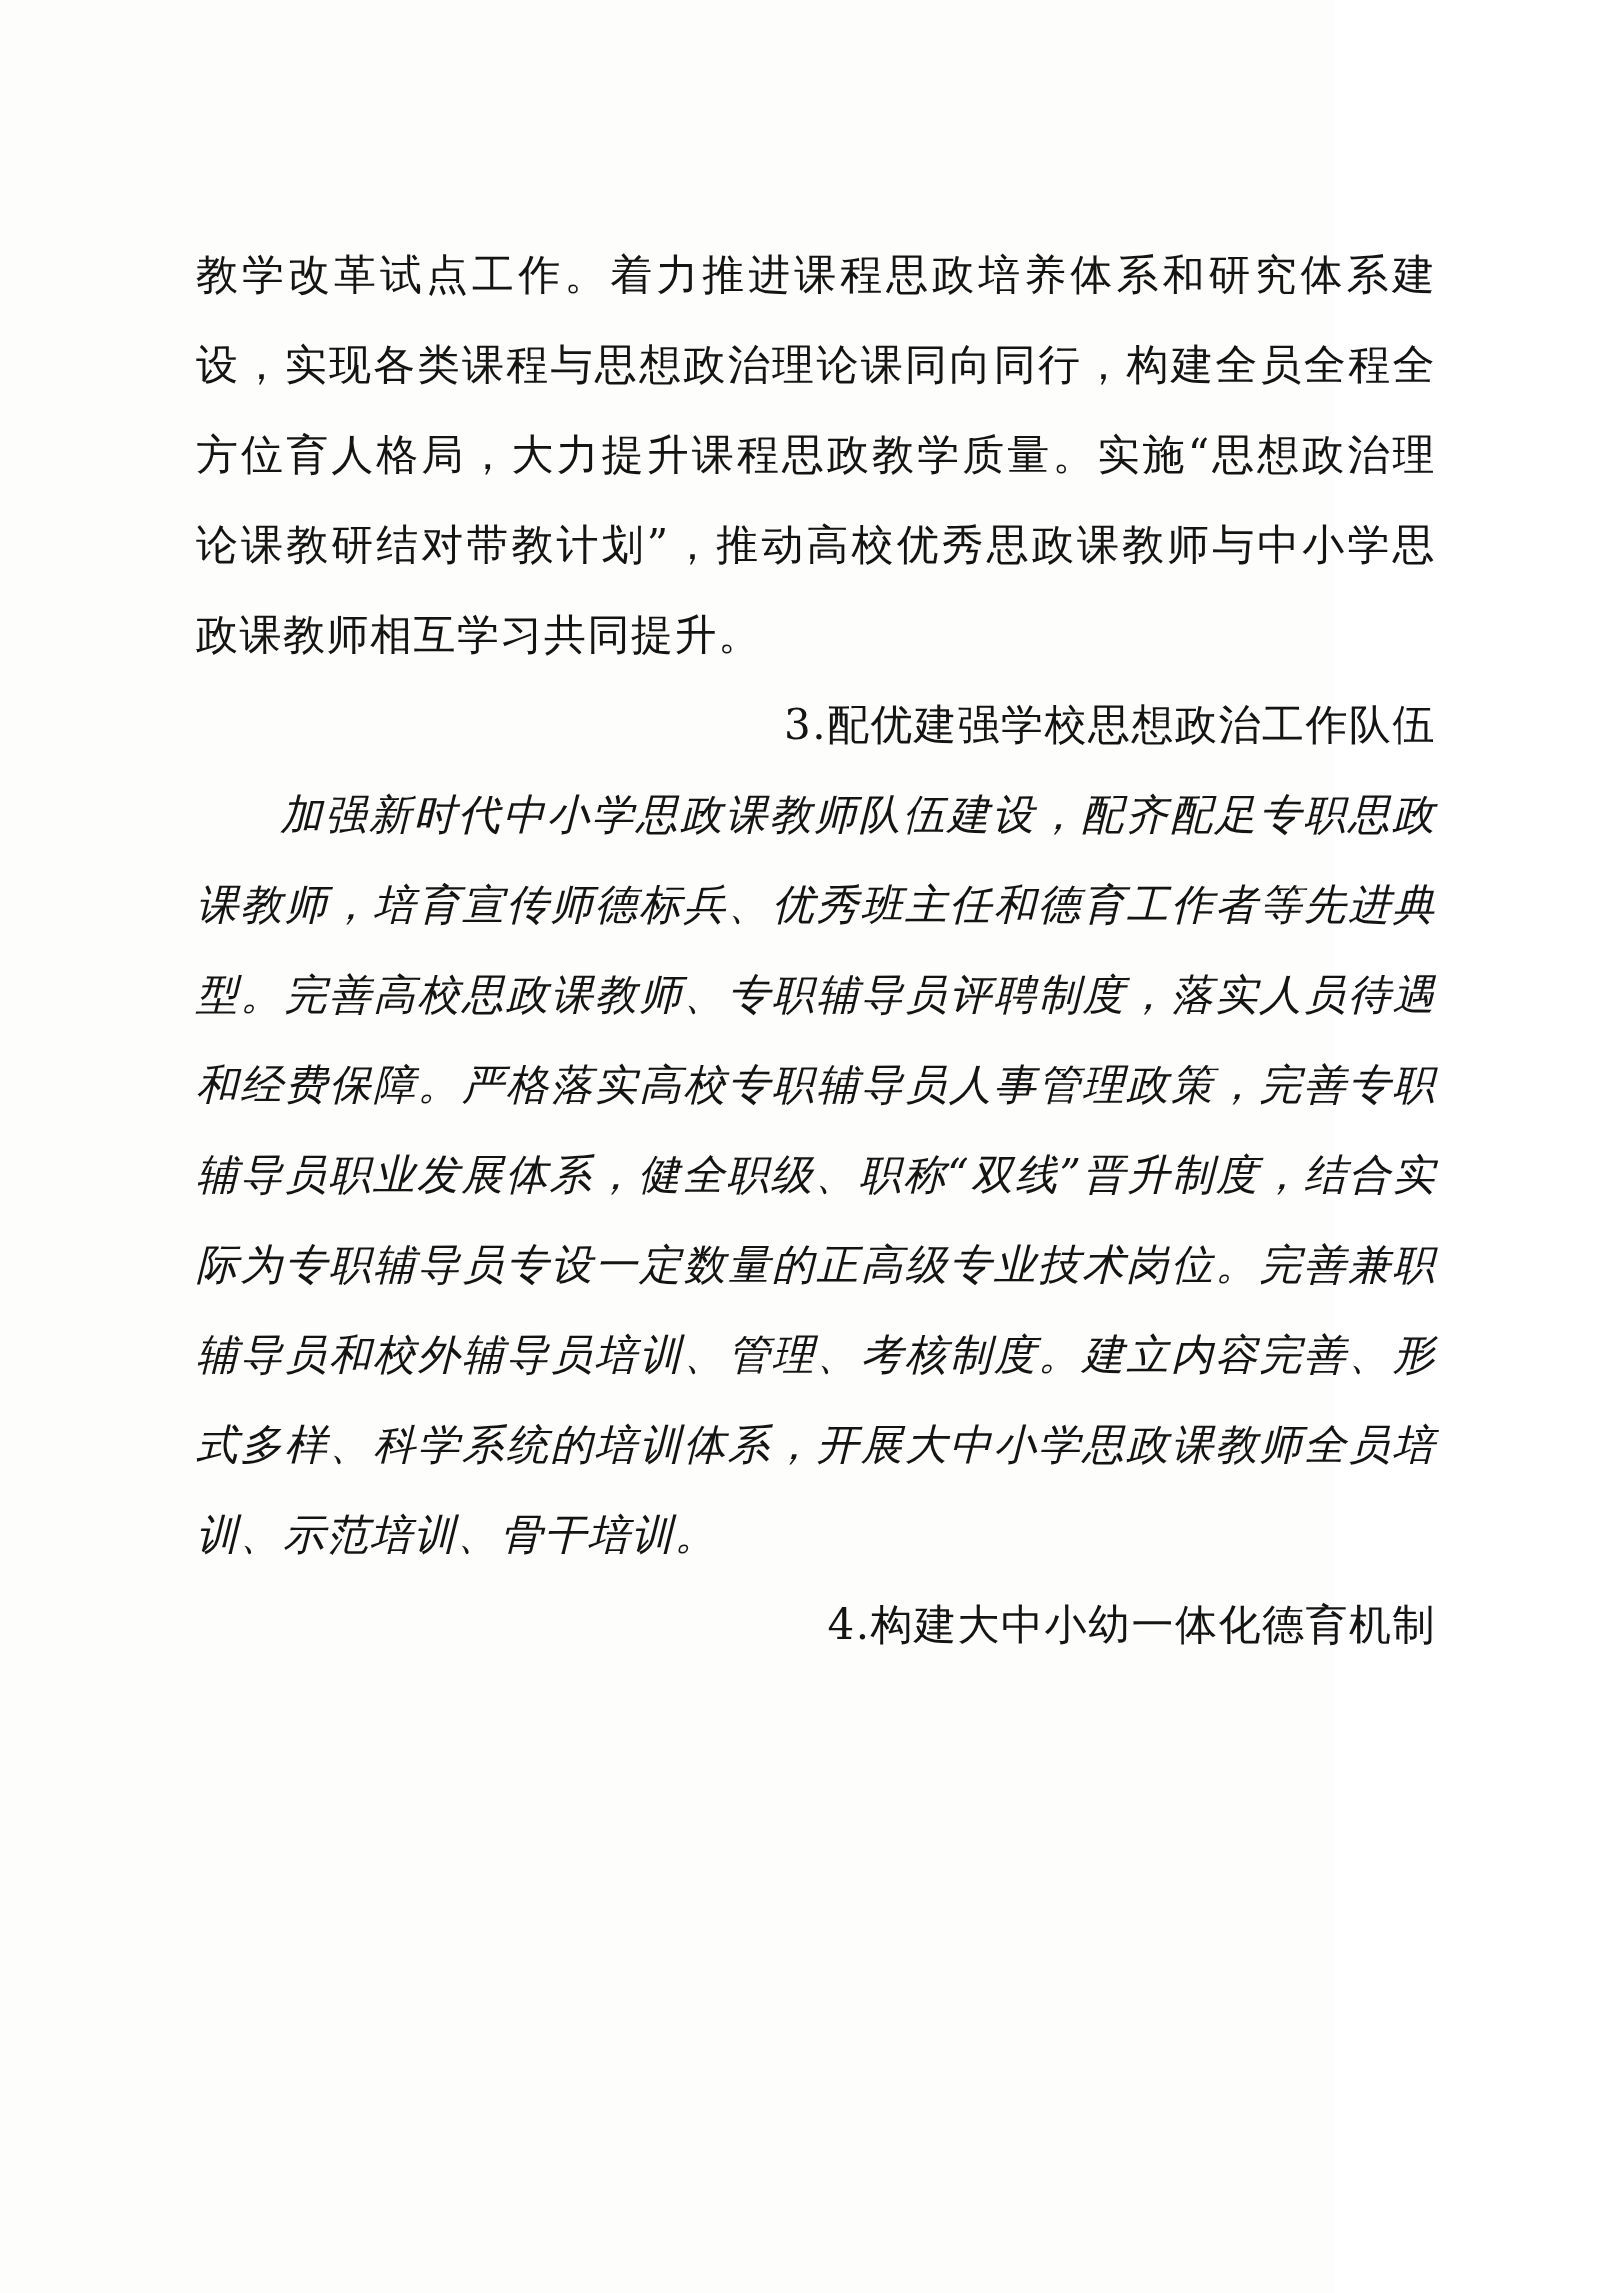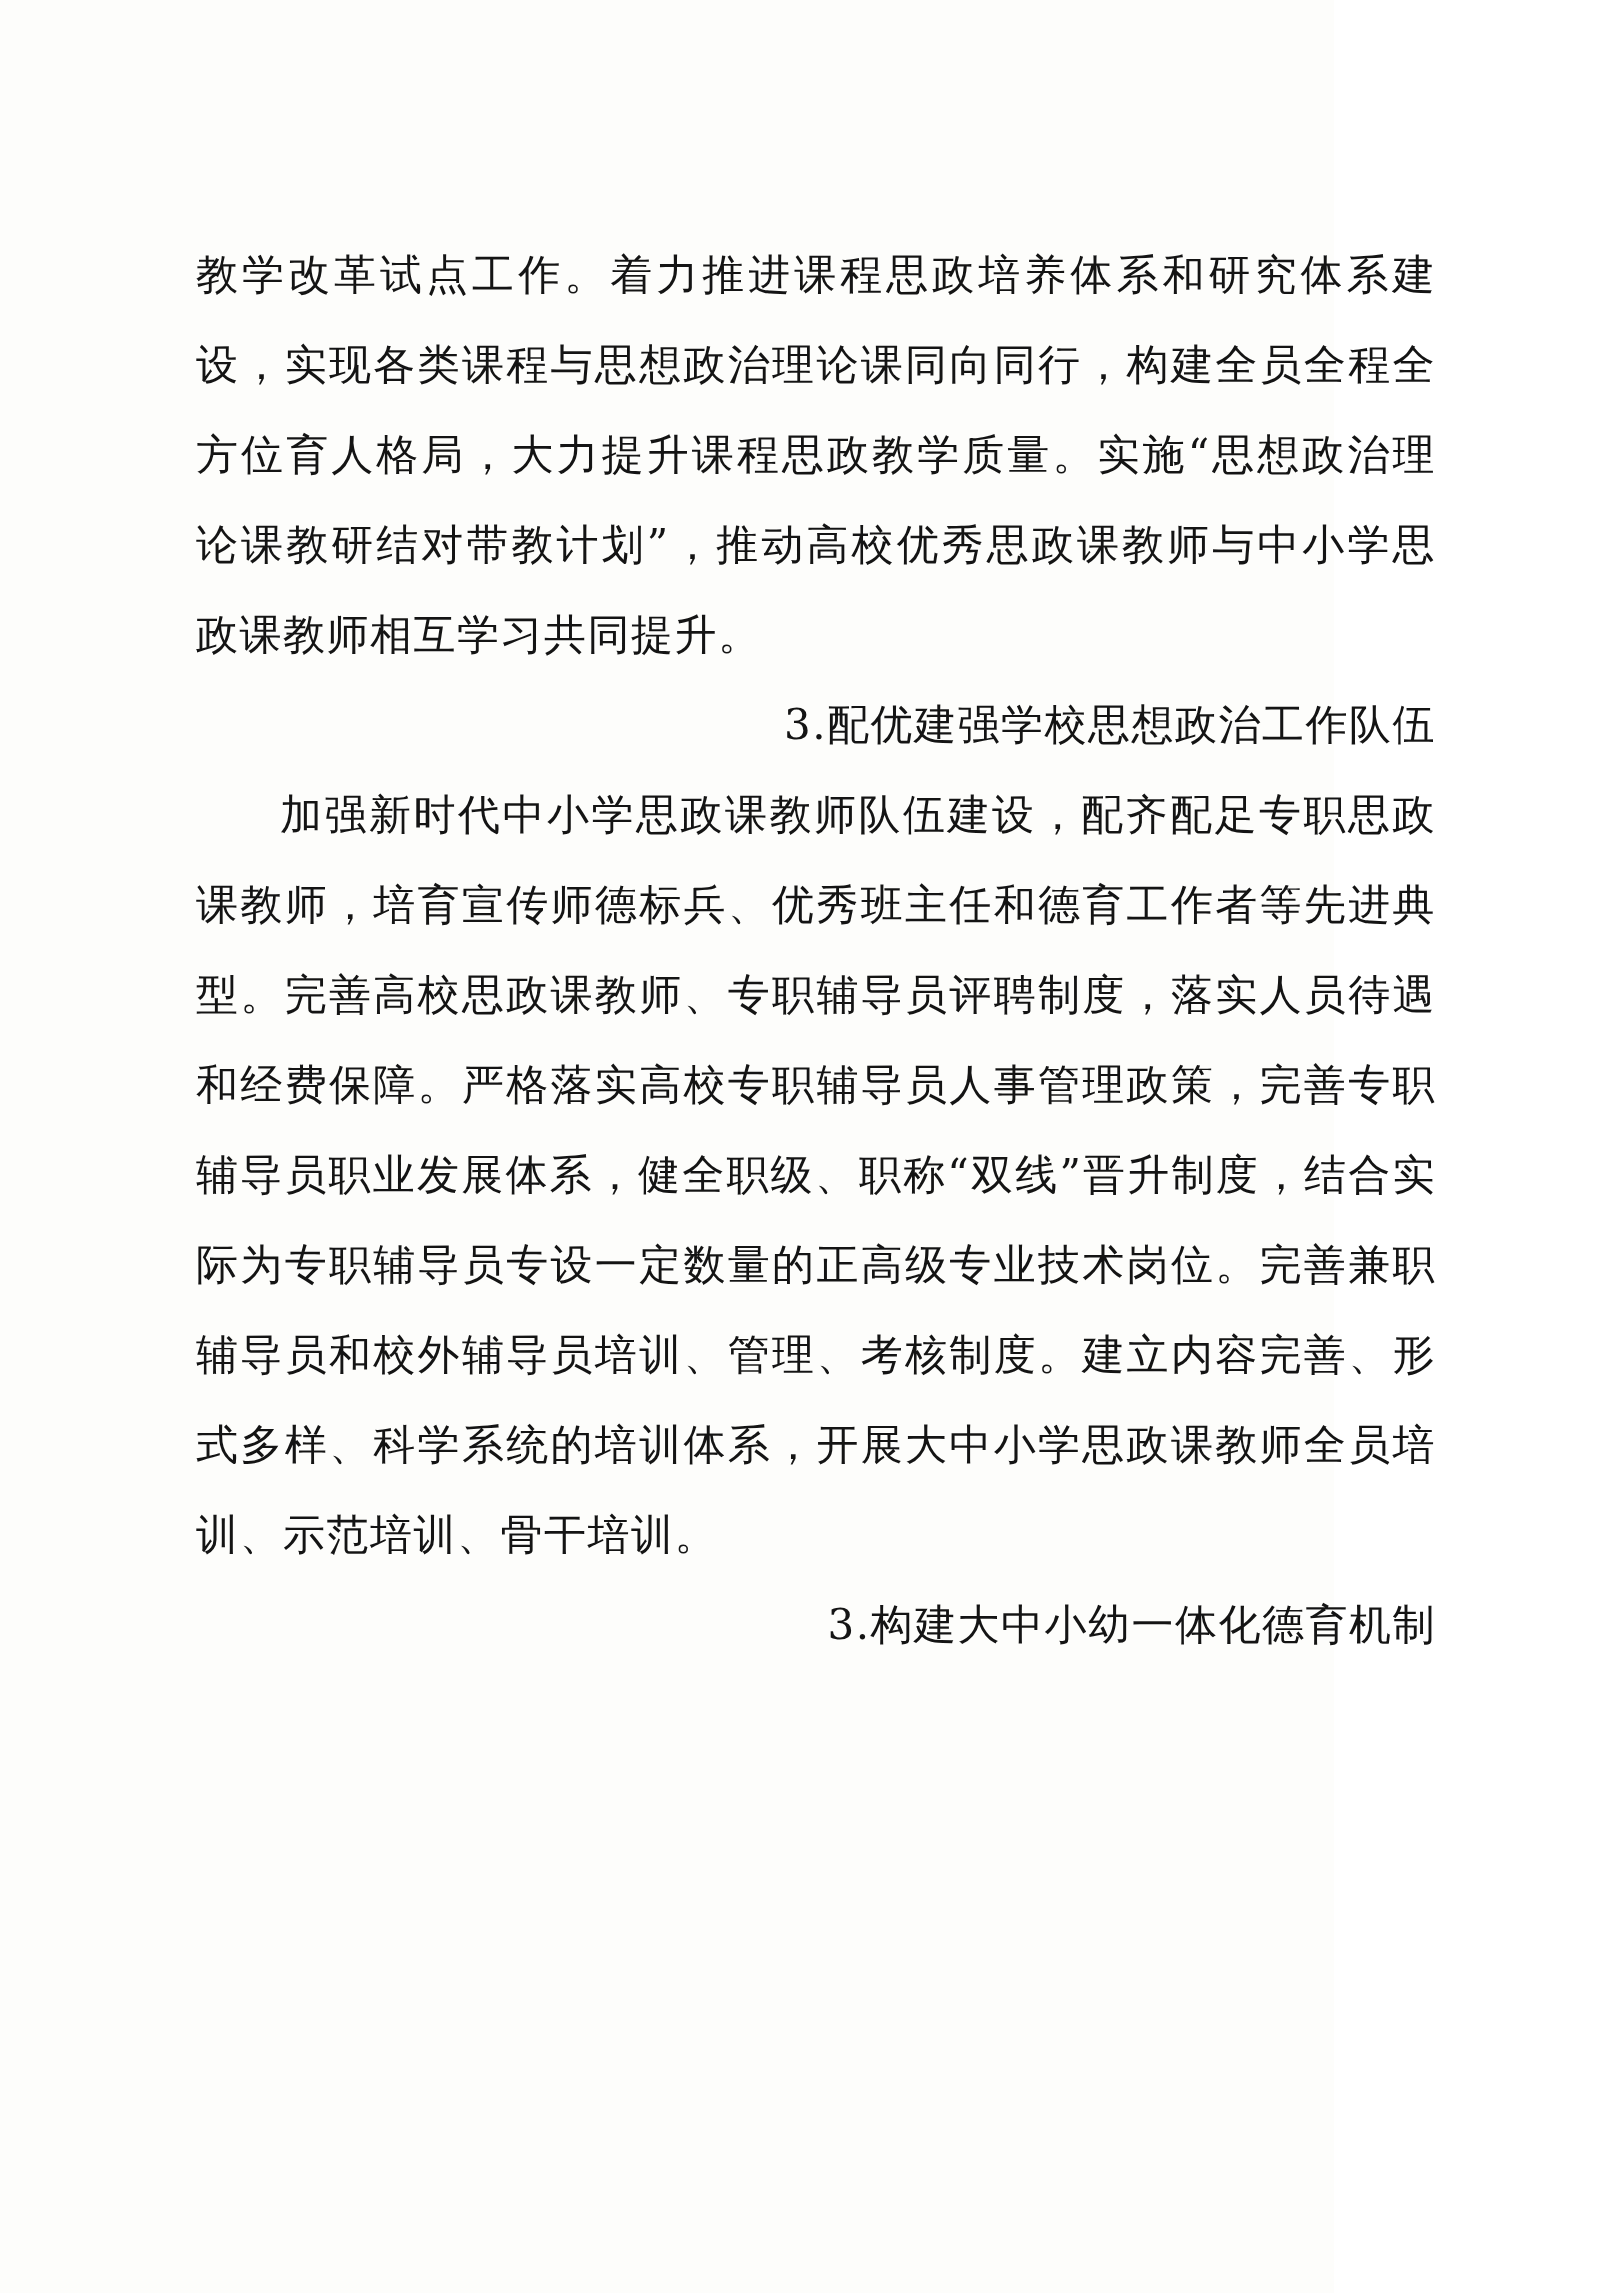--- a/index.html
+++ b/index.html
@@ -34,20 +34,21 @@
     line-height: 90px;
     letter-spacing: 1.5px;
     text-align: justify;
     text-justify: inter-ideograph;
     margin: 0 0 0 0;
     font-weight: 500;
     color: #141414;
   }
   .para.indent {
     text-indent: 84px;
+    font-style: italic;
   }
   .heading {
     font-size: 42px;
     line-height: 90px;
     letter-spacing: 1.5px;
     margin: 0;
     text-indent: 71px;
     font-weight: 500;
     color: #141414;
     text-align: right;
@@ -68,16 +69,16 @@
   }
 </style>
 </head>
 <body>
 
 <div class="page">
   <div class="content">
     <p class="para">教学改革试点工作。着力推进课程思政培养体系和研究体系建设，实现各类课程与思想政治理论课同向同行，构建全员全程全方位育人格局，大力提升课程思政教学质量。实施“思想政治理论课教研结对带教计划”，推动高校优秀思政课教师与中小学思政课教师相互学习共同提升。</p>
     <p class="heading">3.配优建强学校思想政治工作队伍</p>
     <p class="para indent">加强新时代中小学思政课教师队伍建设，配齐配足专职思政课教师，培育宣传师德标兵、优秀班主任和德育工作者等先进典型。完善高校思政课教师、专职辅导员评聘制度，落实人员待遇和经费保障。严格落实高校专职辅导员人事管理政策，完善专职辅导员职业发展体系，健全职级、职称“双线”晋升制度，结合实际为专职辅导员专设一定数量的正高级专业技术岗位。完善兼职辅导员和校外辅导员培训、管理、考核制度。建立内容完善、形式多样、科学系统的培训体系，开展大中小学思政课教师全员培训、示范培训、骨干培训。</p>
-    <p class="heading">3.构建大中小幼一体化德育机制</p>
+    <p class="heading">4.构建大中小幼一体化德育机制</p>
   </div>
 </div>
 
 
 </body></html>

